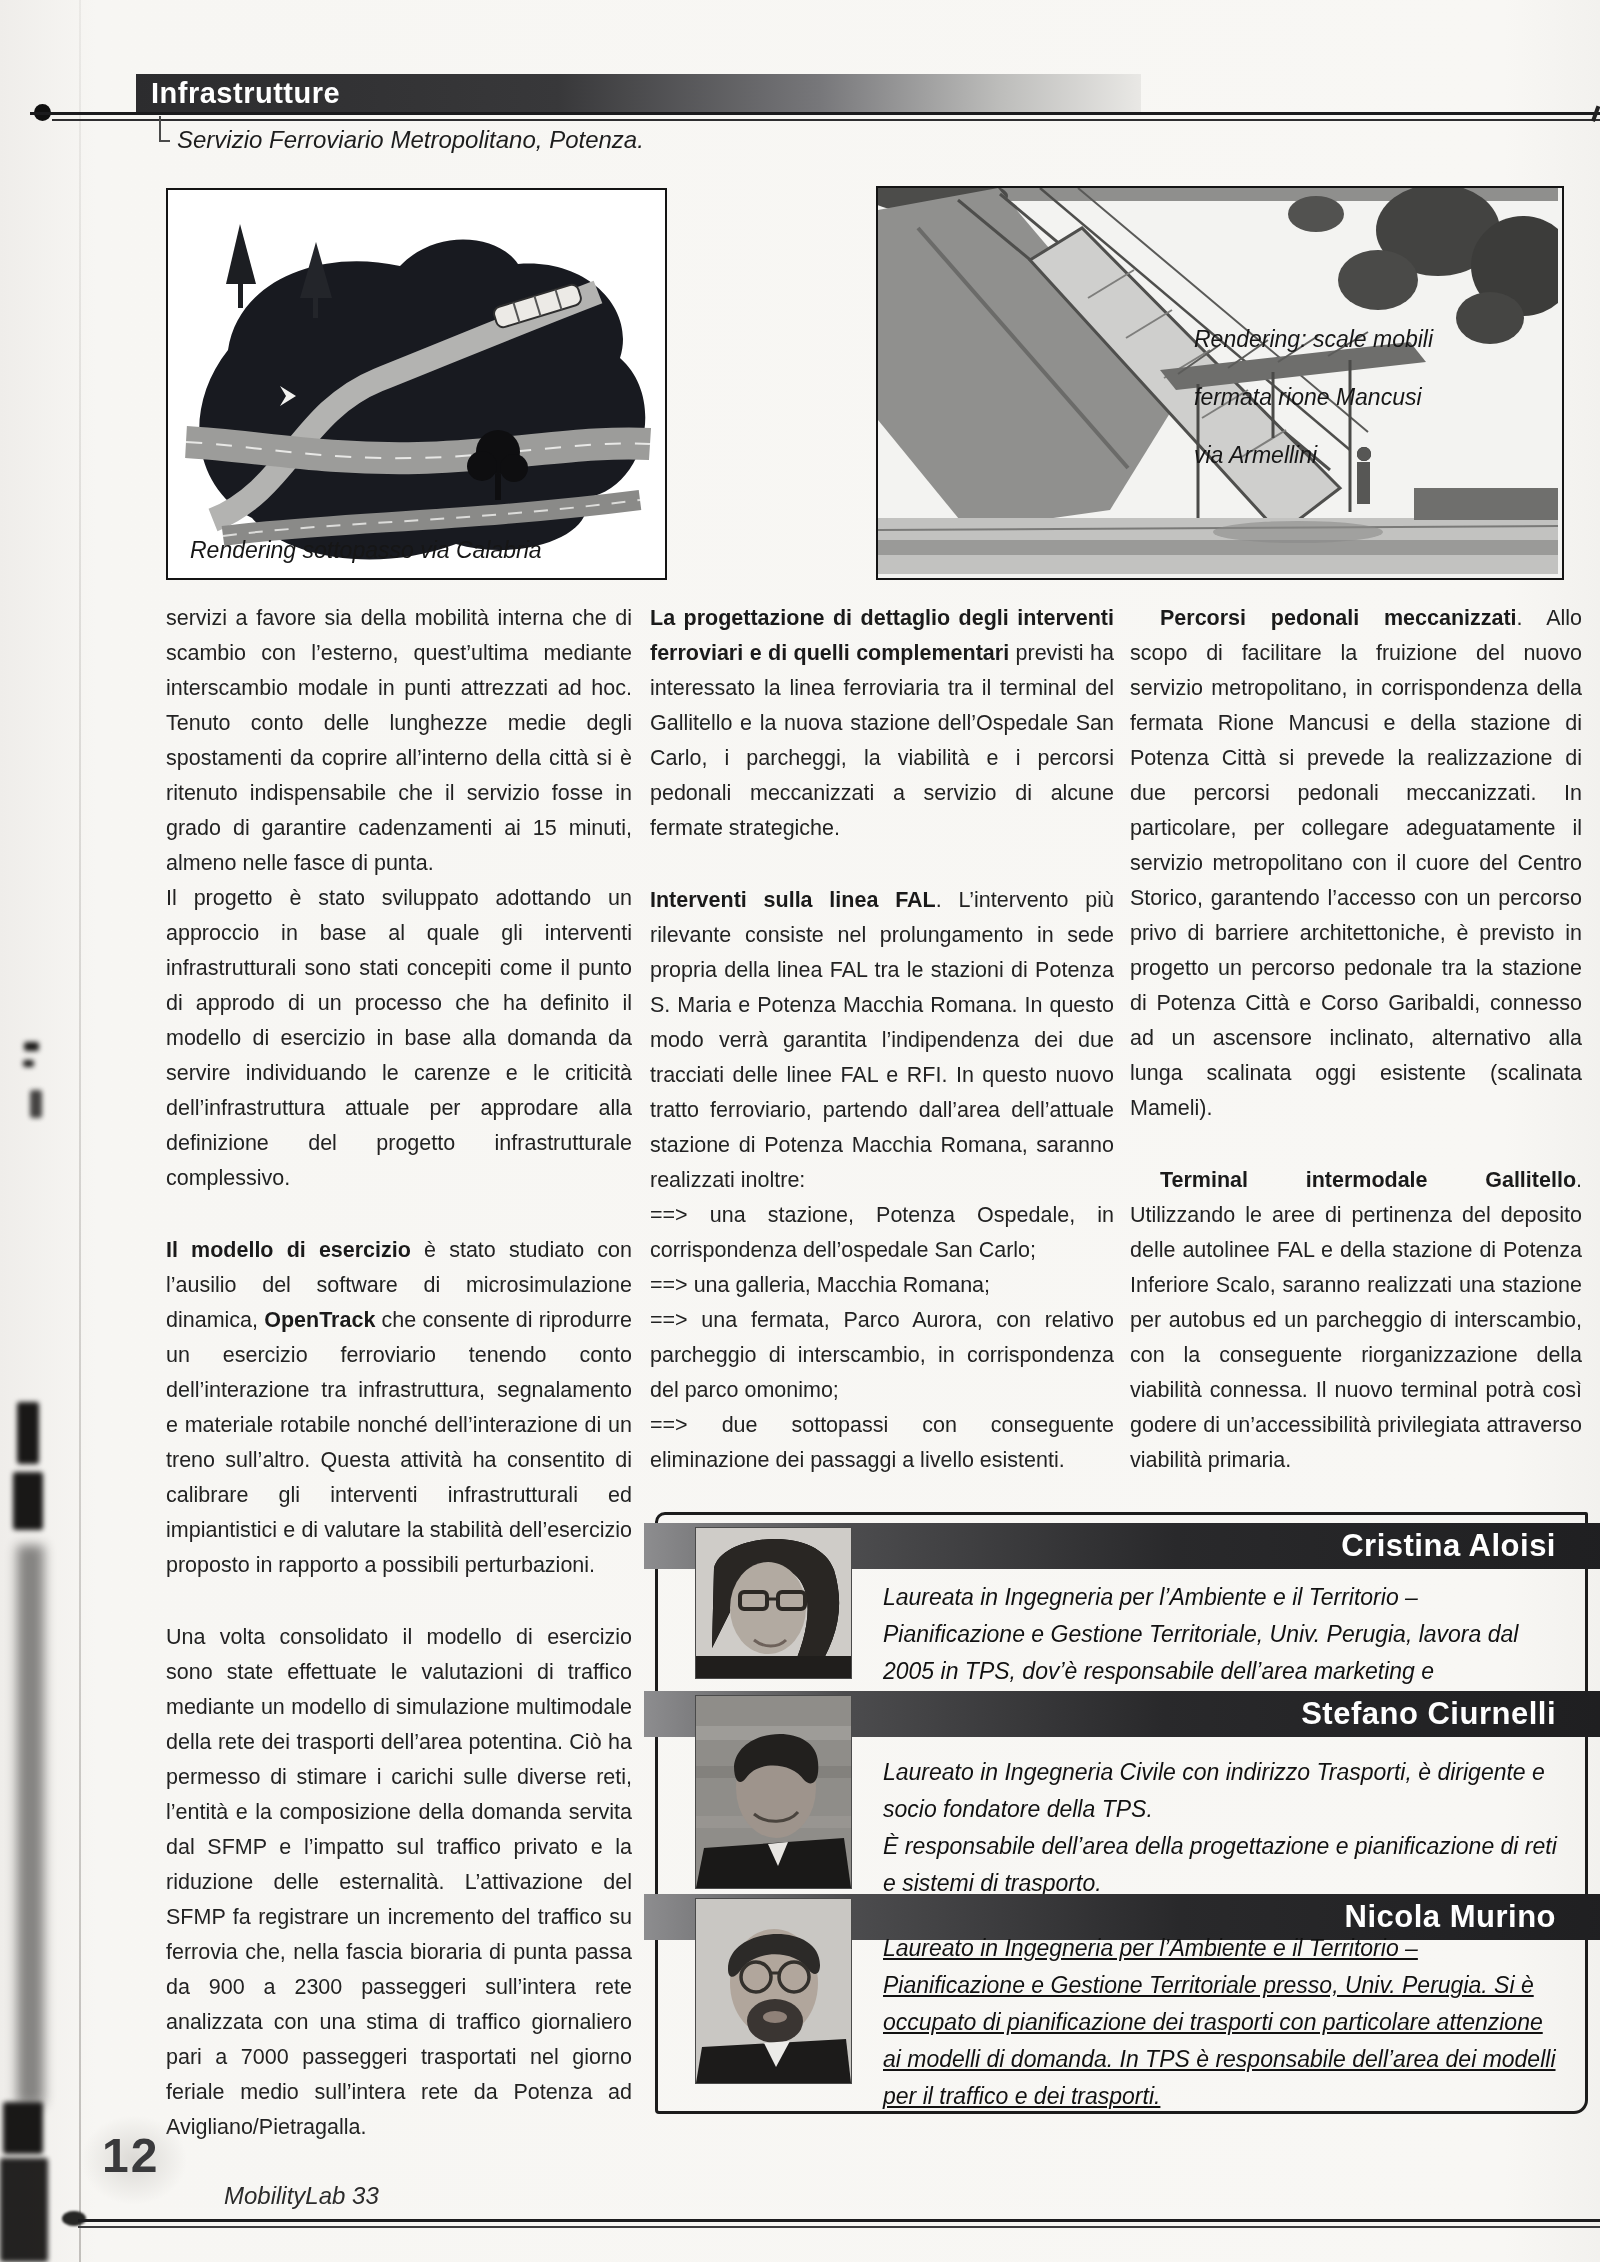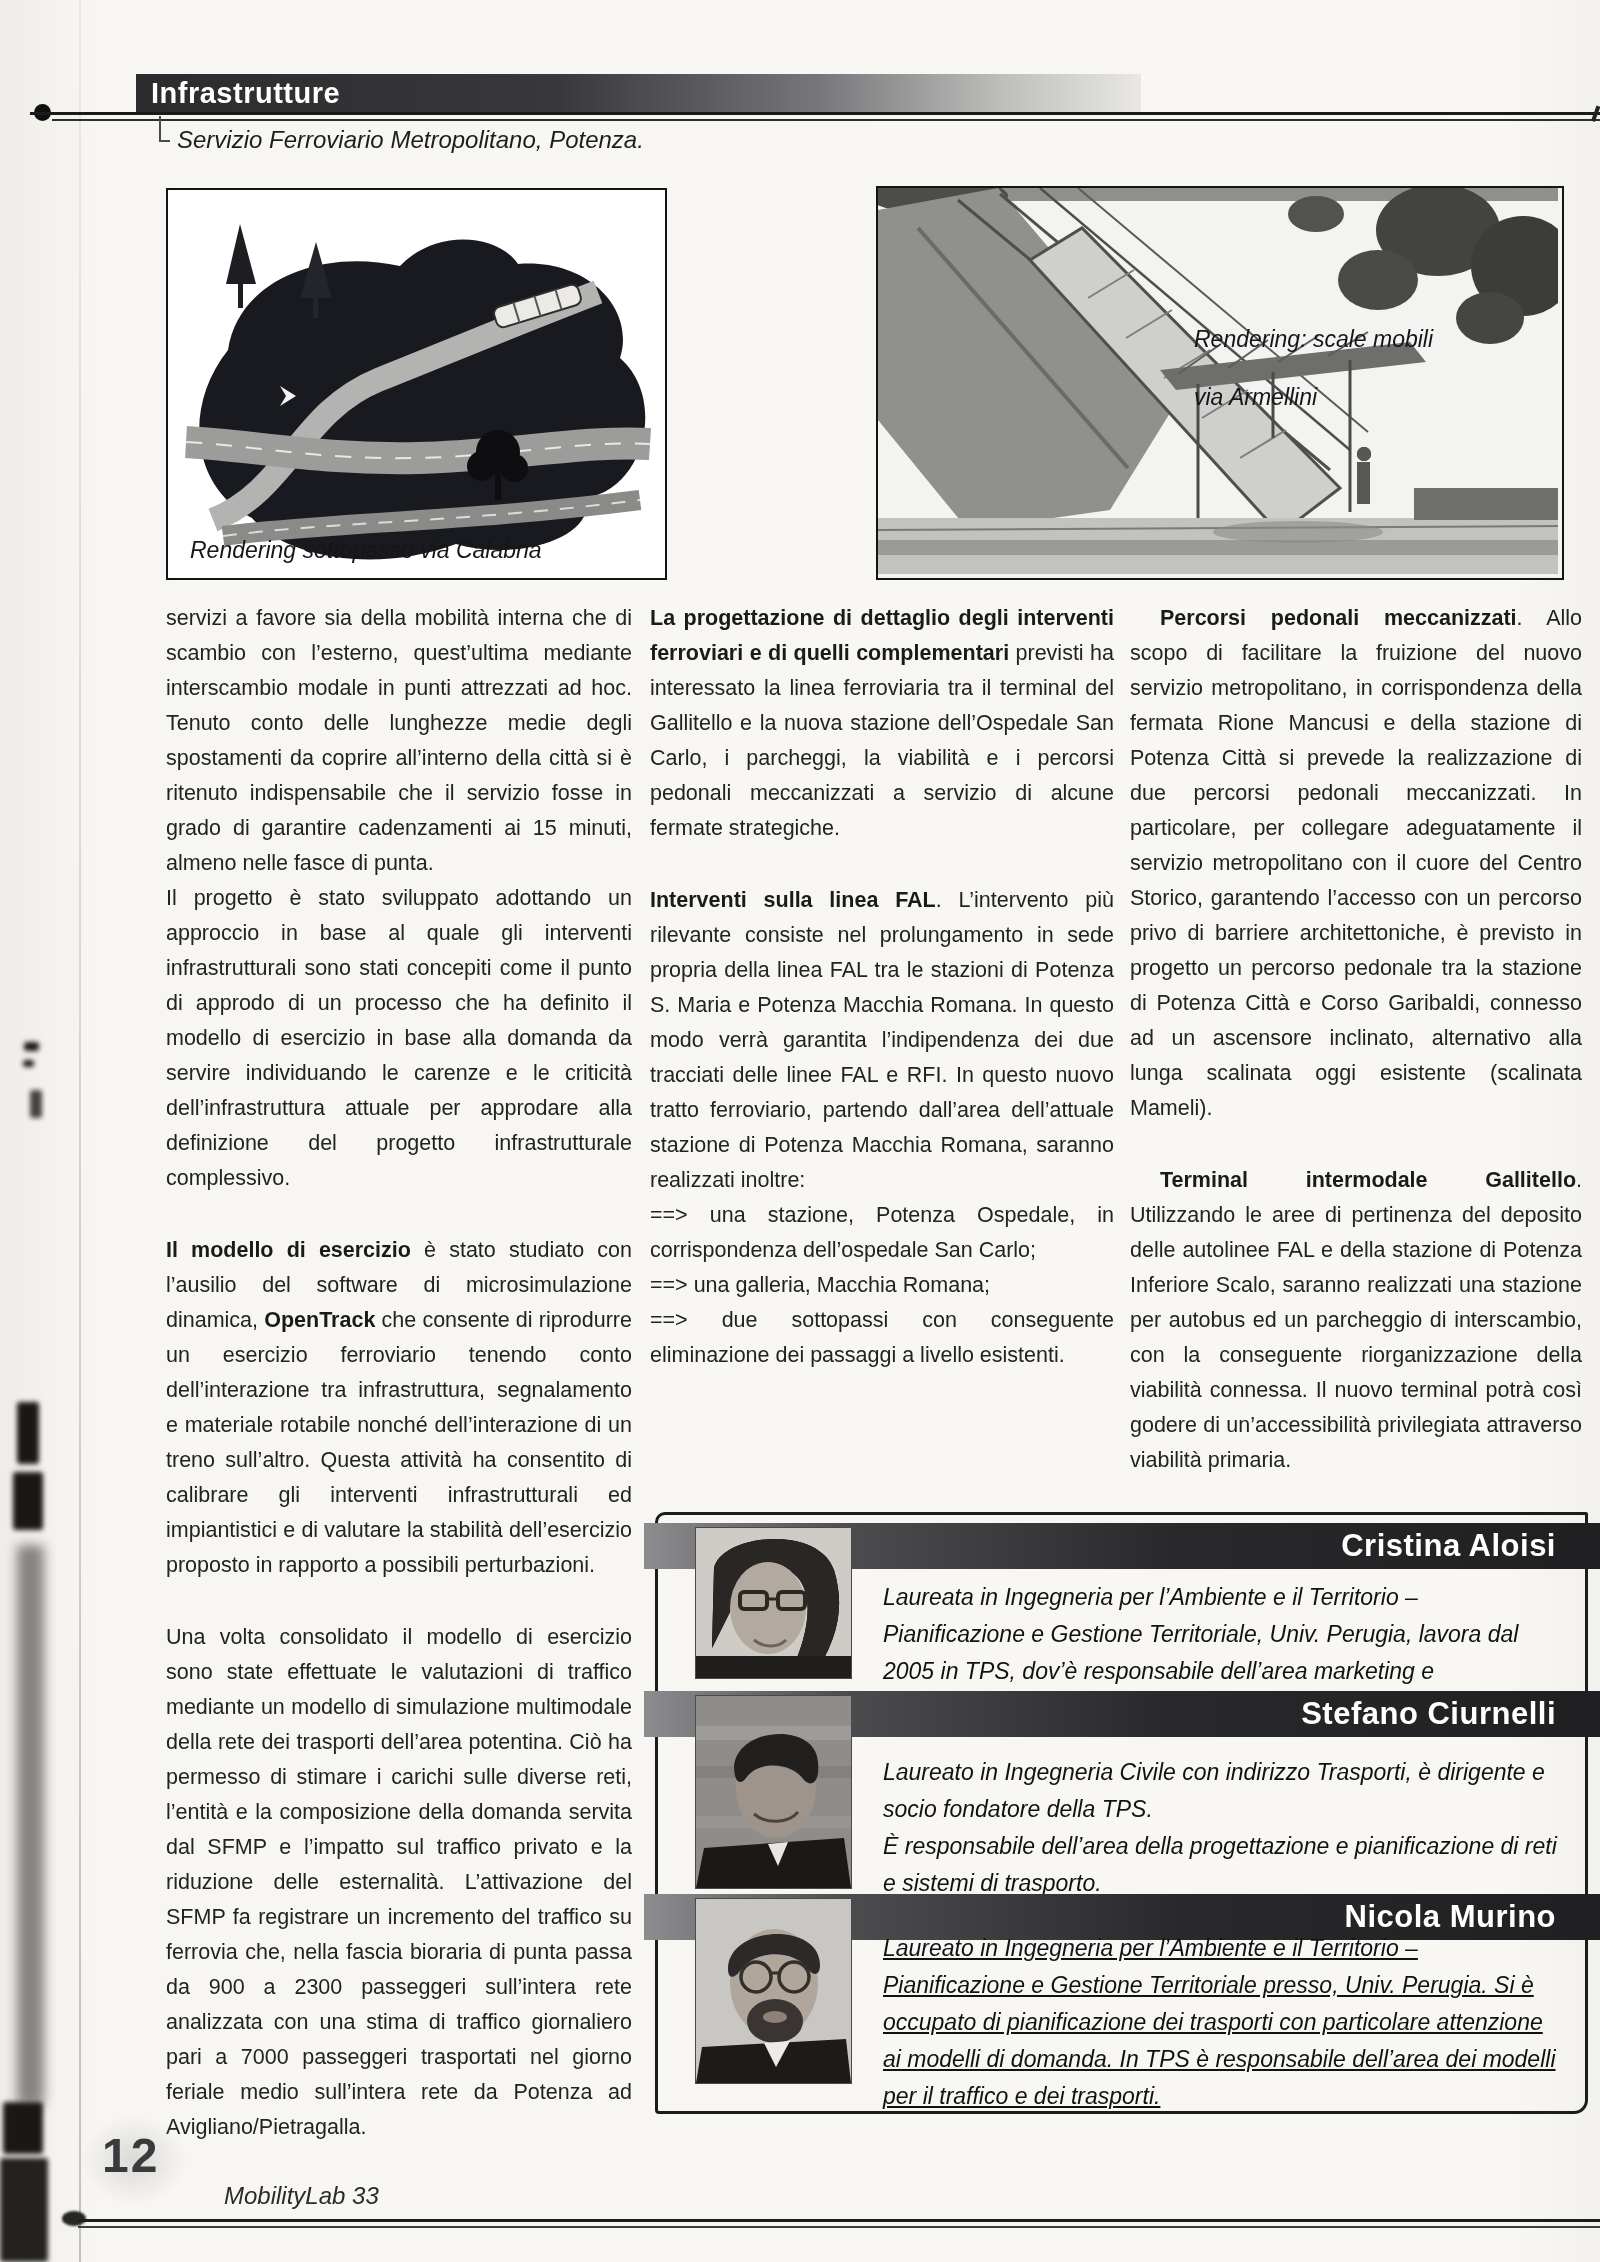--- a/index.html
+++ b/index.html
@@ -167,36 +167,38 @@
       <line x1="0" y1="342" x2="680" y2="338" stroke="#7a7a78" stroke-width="2"></line>
       <line x1="0" y1="374" x2="680" y2="372" stroke="#84848" stroke-width="2"></line>
       <rect x="536" y="300" width="144" height="32" fill="#6f6f6d"></rect>
       <ellipse cx="420" cy="344" rx="85" ry="11" fill="#8a8a88" opacity="0.6"></ellipse>
       <circle cx="486" cy="266" r="7" fill="#57575" stroke="none"></circle>
       <circle cx="486" cy="266" r="7" fill="#575755"></circle>
       <rect x="479" y="274" width="13" height="42" fill="#575755"></rect>
     </svg>
     <div class="cap-right">
       <div>Rendering: scale mobili</div>
+      <div>fermata rione Mancusi</div>
       <div>via Armellini</div>
     </div>
   </div>
 
   <div class="col" id="col1">
     <p>servizi a favore sia della mobilità interna che di scambio con l’esterno, quest’ultima mediante interscambio modale in punti attrezzati ad hoc. Tenuto conto delle lunghezze medie degli spostamenti da coprire all’interno della città si è ritenuto indispensabile che il servizio fosse in grado di garantire cadenzamenti ai 15 minuti, almeno nelle fasce di punta.</p>
     <p>Il progetto è stato sviluppato adottando un approccio in base al quale gli interventi infrastrutturali sono stati concepiti come il punto di approdo di un processo che ha definito il modello di esercizio in base alla domanda da servire individuando le carenze e le criticità dell’infrastruttura attuale per approdare alla definizione del progetto infrastrutturale complessivo.</p>
     <p class="gap"><b>Il modello di esercizio</b><span> è stato studiato con l’ausilio del software di microsimulazione dinamica, </span><b>OpenTrack</b><span> che consente di riprodurre un esercizio ferroviario tenendo conto dell’interazione tra infrastruttura, segnalamento e materiale rotabile nonché dell’interazione di un treno sull’altro. Questa attività ha consentito di calibrare gli interventi infrastrutturali ed impiantistici e di valutare la stabilità dell’esercizio proposto in rapporto a possibili perturbazioni.</span></p>
     <p class="gap">Una volta consolidato il modello di esercizio sono state effettuate le valutazioni di traffico mediante un modello di simulazione multimodale della rete dei trasporti dell’area potentina. Ciò ha permesso di stimare i carichi sulle diverse reti, l’entità e la composizione della domanda servita dal SFMP e l’impatto sul traffico privato e la riduzione delle esternalità. L’attivazione del SFMP  fa registrare un incremento del traffico su ferrovia che, nella fascia bioraria di punta passa da 900 a 2300 passeggeri sull’intera rete analizzata con una stima di traffico giornaliero pari a 7000 passeggeri trasportati nel giorno feriale medio sull’intera rete da Potenza ad Avigliano/Pietragalla.</p>
   </div>
 
   <div class="col" id="col2">
     <p><b>La progettazione di dettaglio degli interventi ferroviari e di quelli complementari</b><span> previsti ha interessato la linea ferroviaria tra il terminal del Gallitello e la nuova stazione dell’Ospedale San Carlo, i parcheggi, la viabilità e i percorsi pedonali meccanizzati a servizio di alcune fermate strategiche.</span></p>
     <p class="gap"><b>Interventi sulla linea FAL</b><span>. L’intervento più rilevante consiste nel prolungamento in sede propria della linea FAL tra le stazioni di Potenza S. Maria e Potenza Macchia Romana. In questo modo verrà garantita l’indipendenza dei due tracciati delle linee FAL e RFI. In questo nuovo tratto ferroviario, partendo dall’area dell’attuale stazione di Potenza Macchia Romana, saranno realizzati inoltre:</span></p>
     <p>==&gt; una stazione, Potenza Ospedale, in corrispondenza dell’ospedale San Carlo;</p>
     <p>==&gt; una galleria, Macchia Romana;</p>
+    <p>==&gt; una fermata, Parco Aurora, con relativo parcheggio di interscambio, in corrispondenza del parco omonimo;</p>
     <p>==&gt; due sottopassi con conseguente eliminazione dei passaggi a livello esistenti.</p>
   </div>
 
   <div class="col" id="col3">
     <p class="indent"><b>Percorsi pedonali meccanizzati</b><span>. Allo scopo di facilitare la fruizione del nuovo servizio metropolitano, in corrispondenza della fermata Rione Mancusi e della stazione di Potenza Città si prevede la realizzazione di due percorsi pedonali meccanizzati. In particolare, per collegare adeguatamente il servizio metropolitano con il cuore del Centro Storico, garantendo l’accesso con un percorso privo di barriere architettoniche, è previsto in progetto un percorso pedonale tra la stazione di Potenza Città e Corso Garibaldi, connesso ad un ascensore inclinato, alternativo alla lunga scalinata oggi esistente (scalinata Mameli).</span></p>
     <p class="gap indent"><b>Terminal intermodale Gallitello</b><span>. Utilizzando le aree di pertinenza del deposito delle autolinee FAL e della stazione di Potenza Inferiore Scalo, saranno realizzati una stazione per autobus ed un parcheggio di interscambio, con la conseguente riorganizzazione della viabilità connessa. Il nuovo terminal potrà così godere di un’accessibilità privilegiata attraverso viabilità primaria.</span></p>
   </div>
 
   <div class="bio-panel">
 

